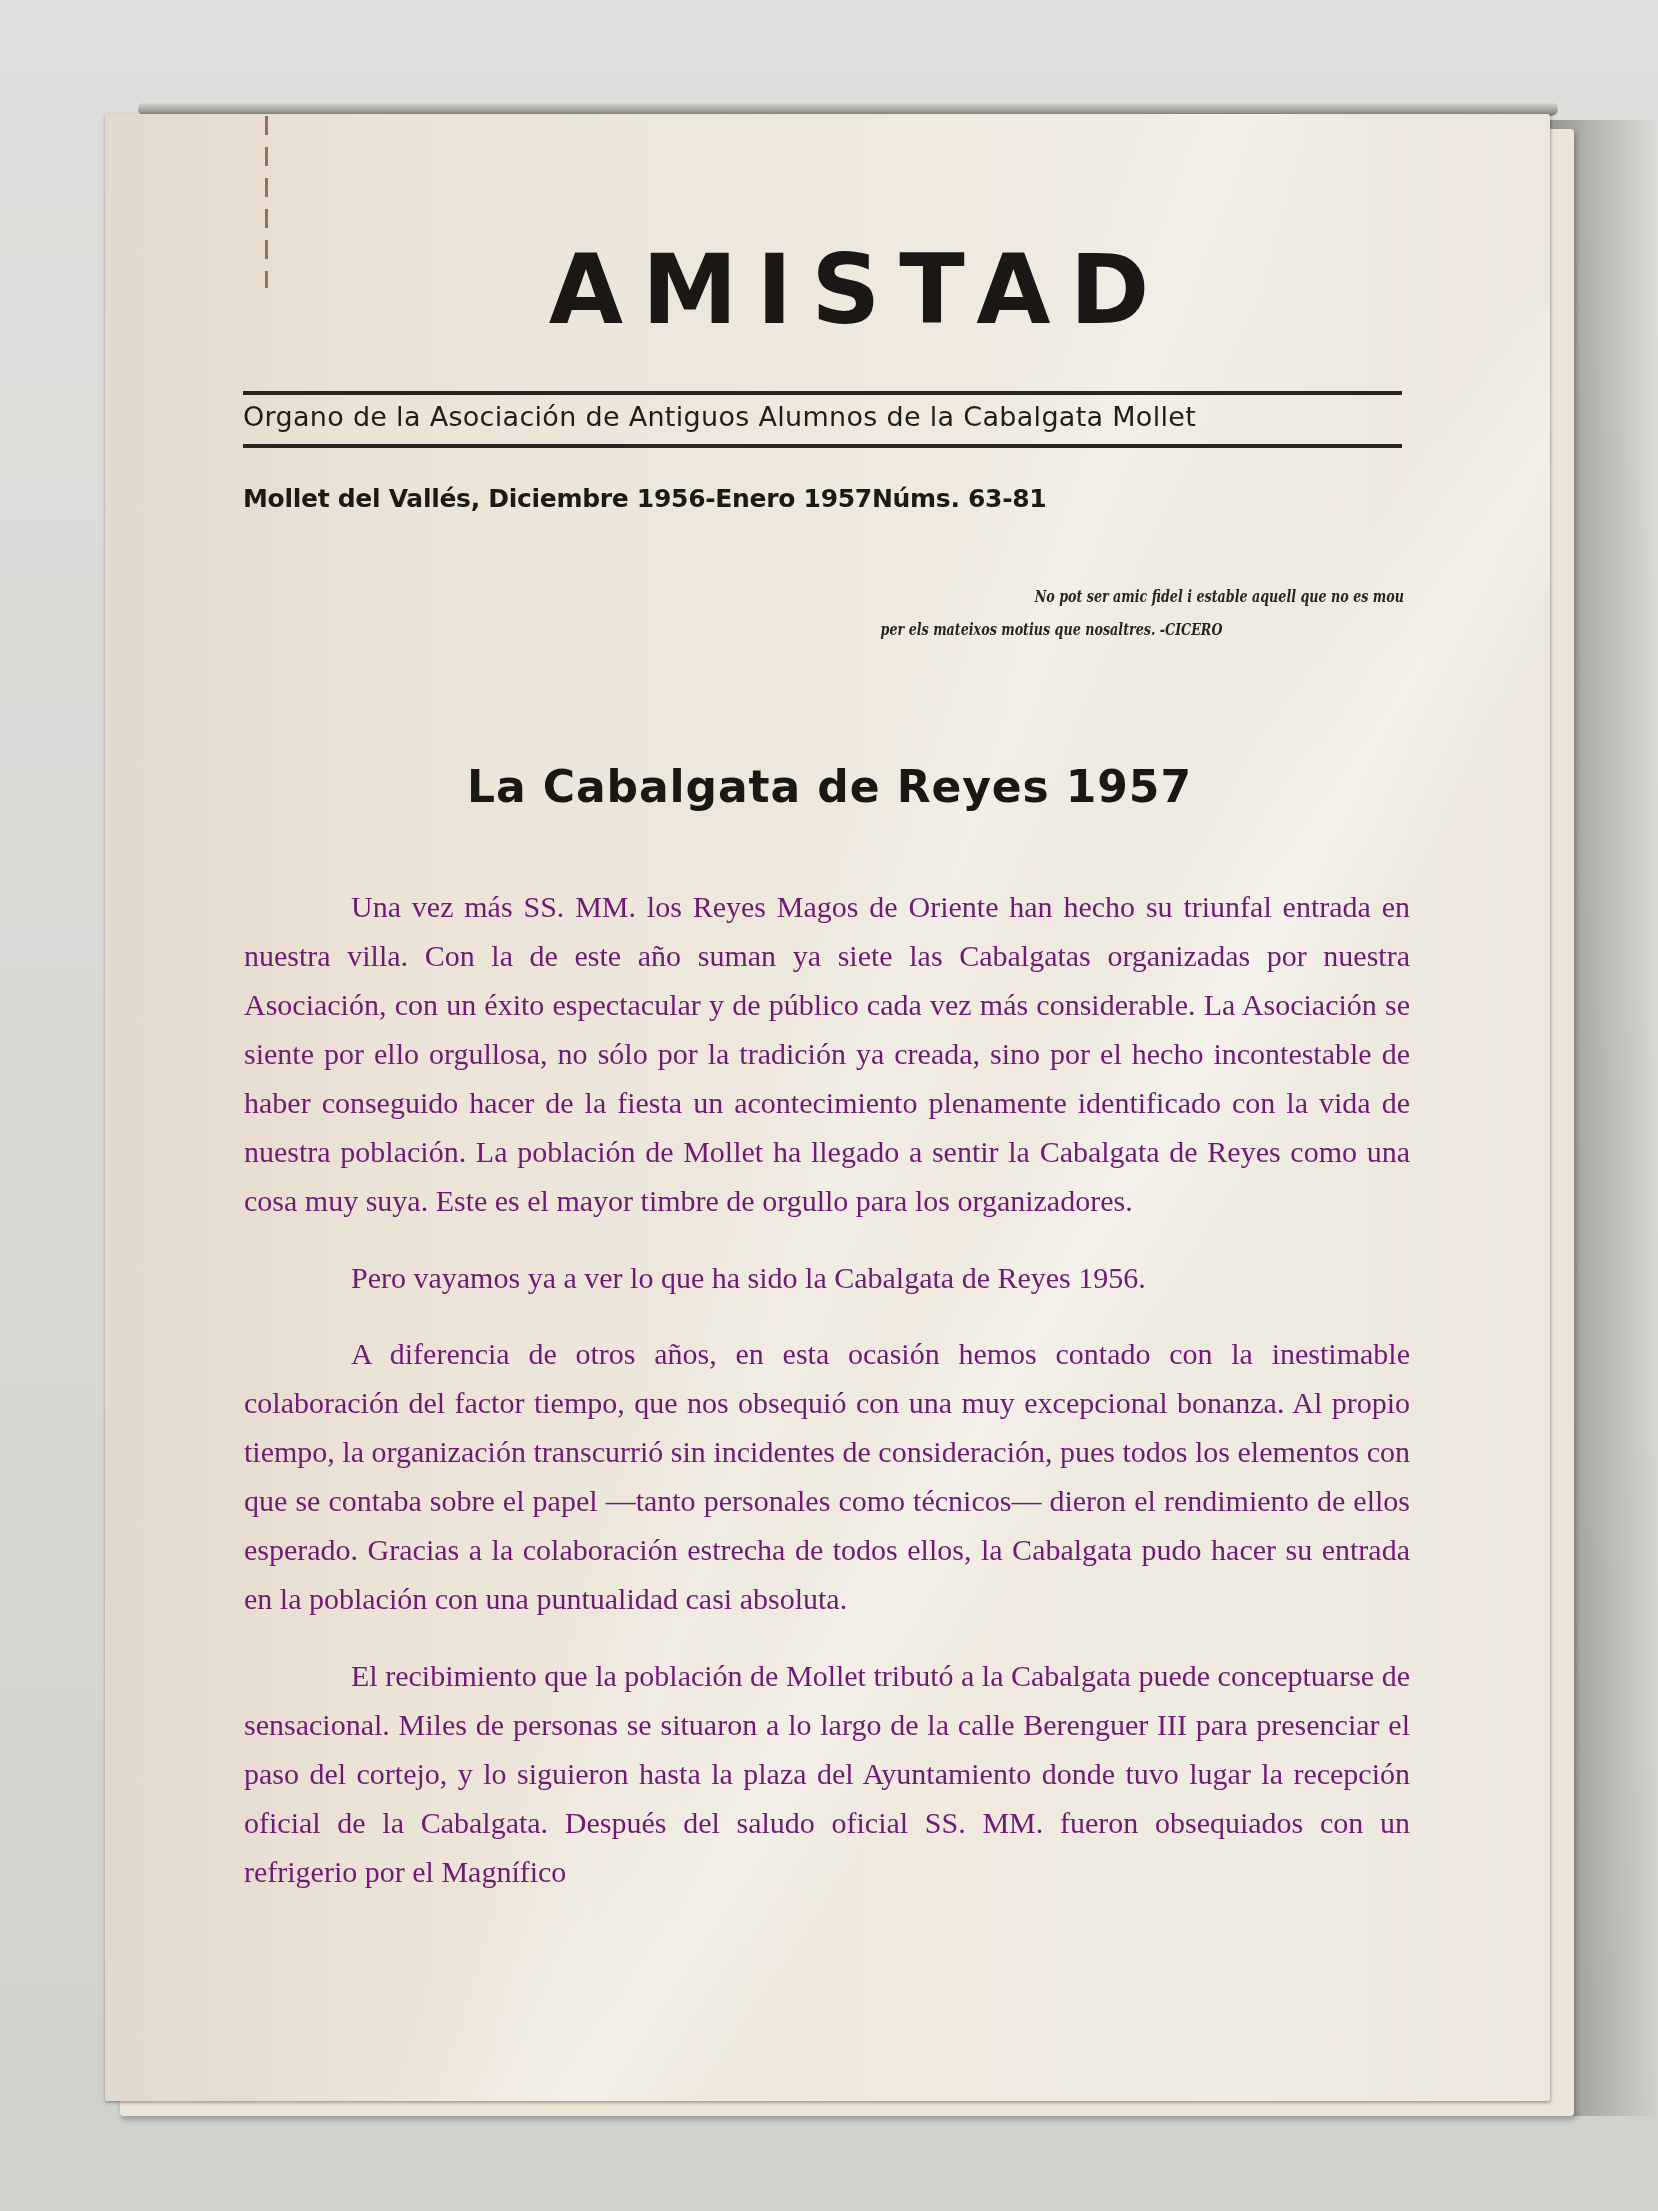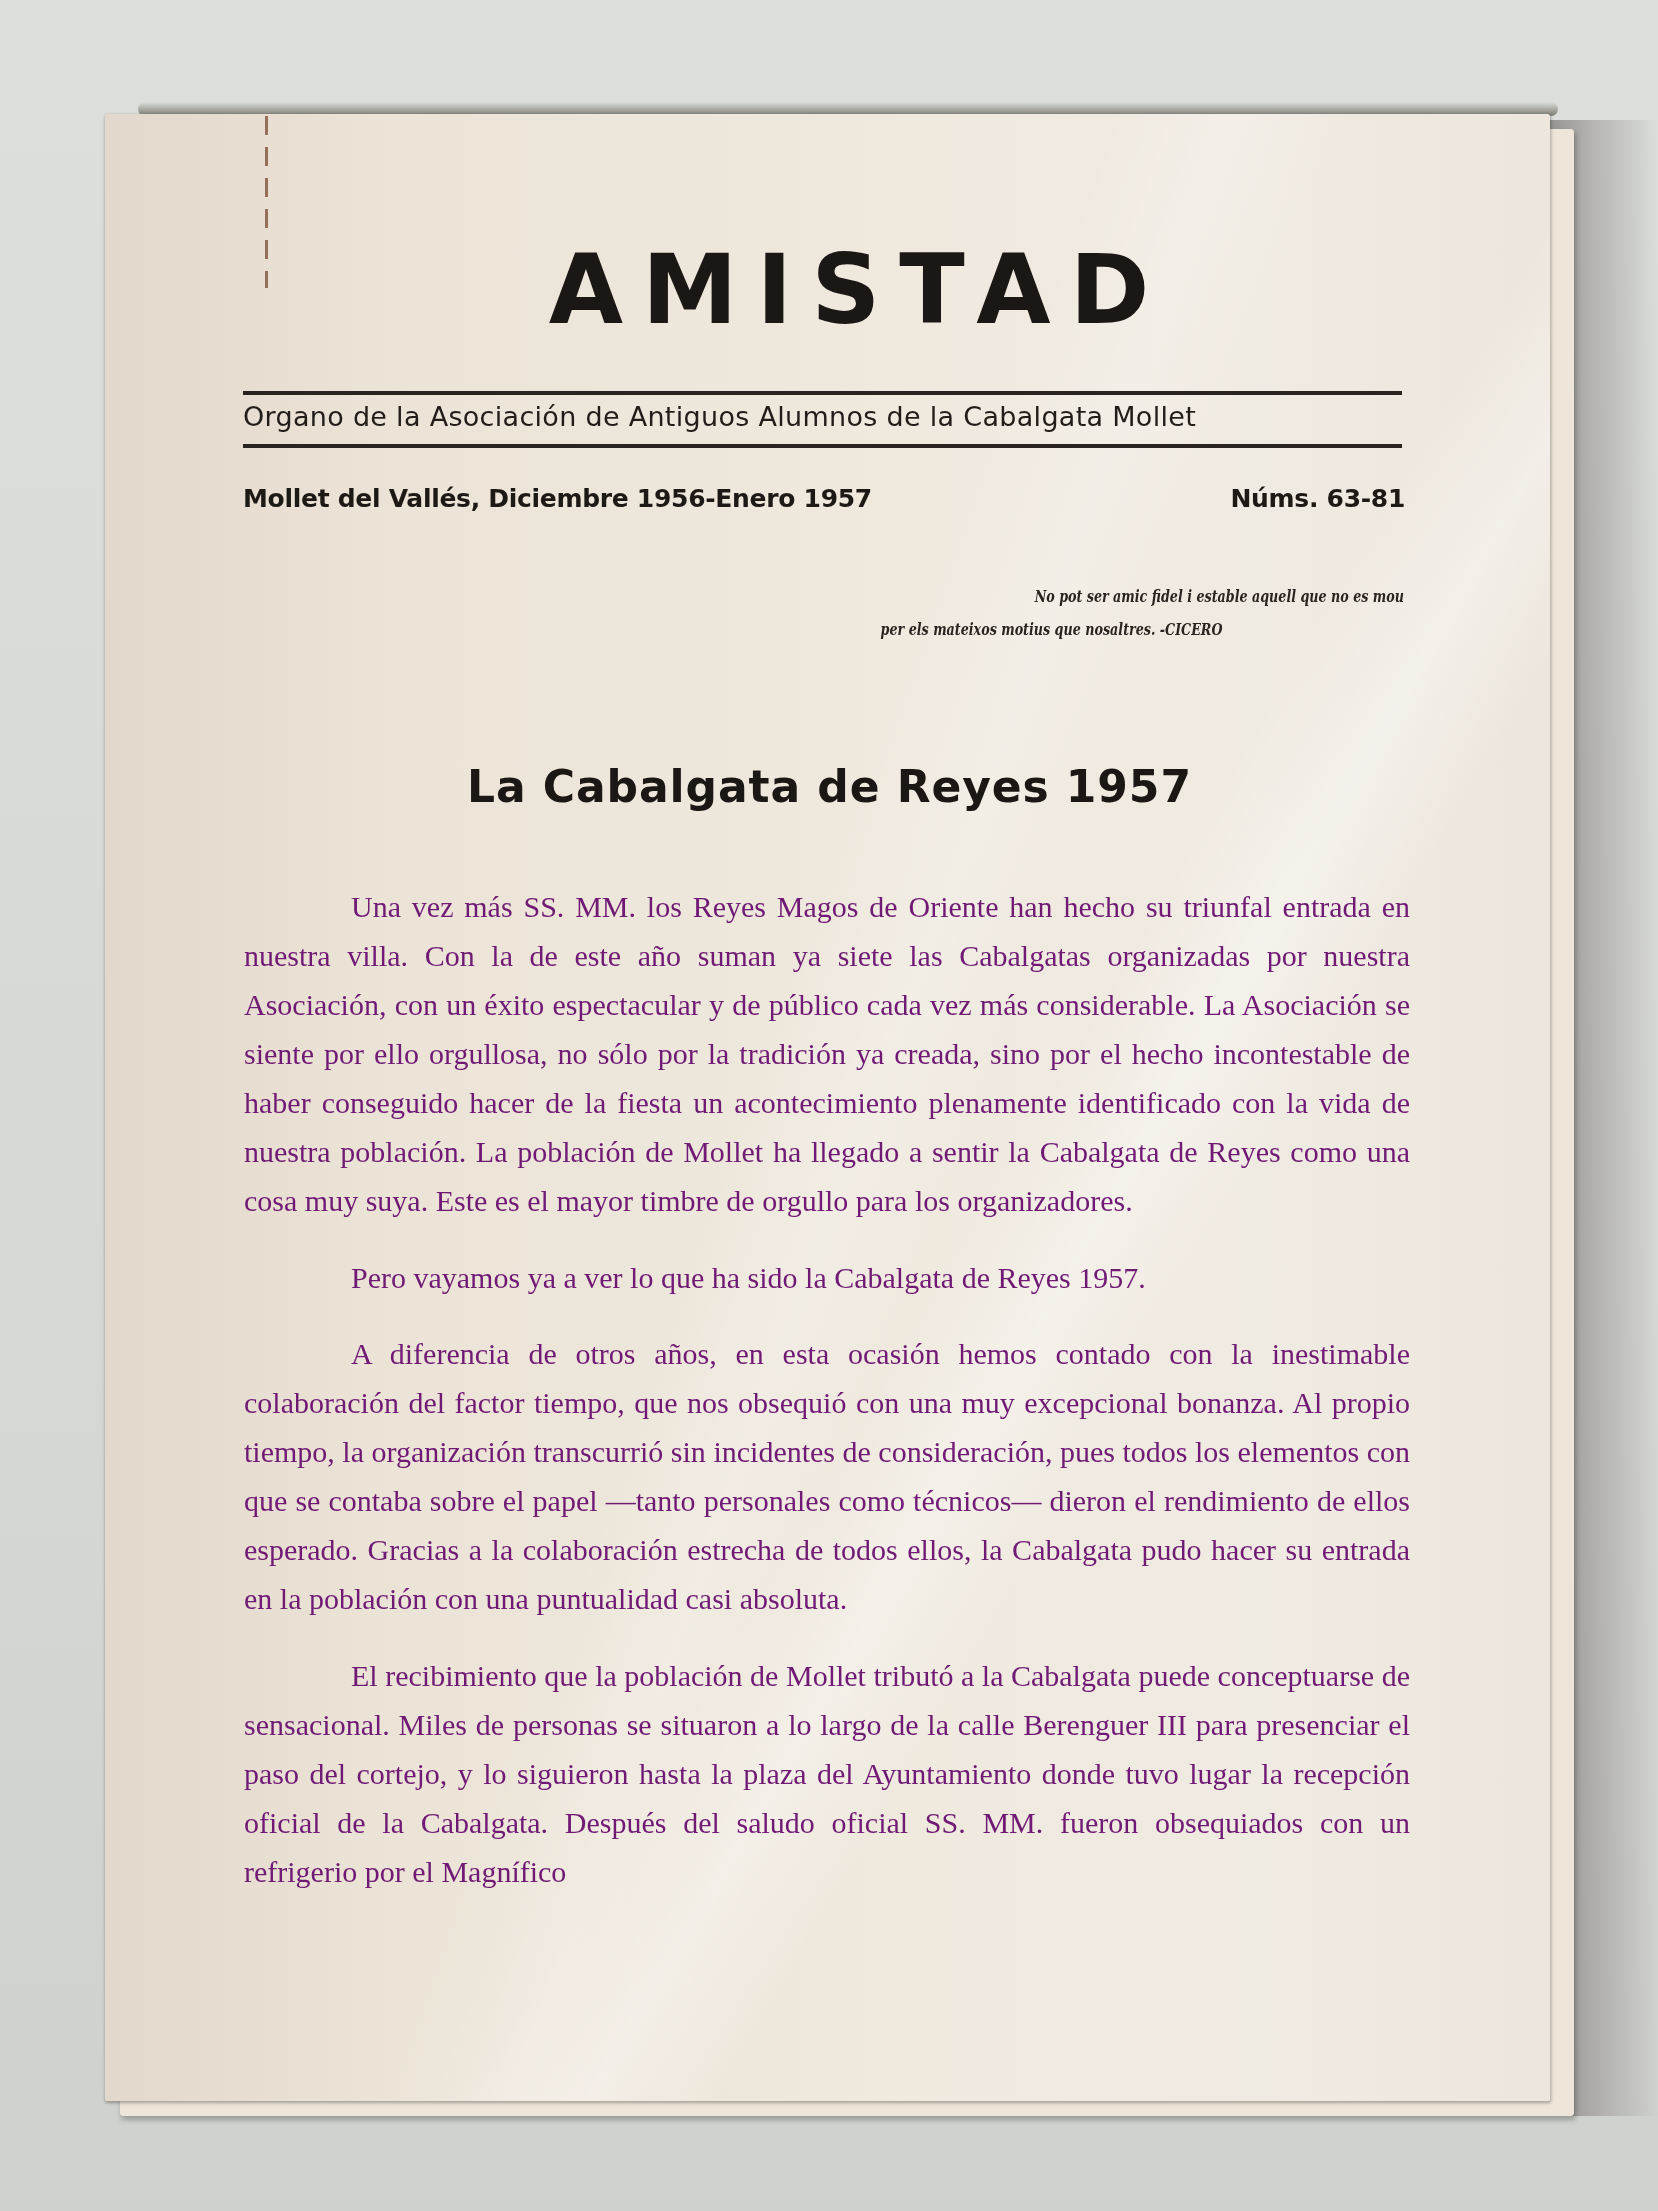--- a/index.html
+++ b/index.html
@@ -50,21 +50,21 @@
   .rule { position: absolute; left: 243px; width: 1159px; height: 4.3px; background: #2a2420; }
   .rule.top { top: 391px; }
   .rule.bottom { top: 444px; }
   .organ {
     position: absolute; left: 243px; top: 401px; width: 1159px;
     font-family: "DejaVu Sans", sans-serif; font-size: 27px; color: #221d19;
     letter-spacing: 0.3px; white-space: nowrap;
   }
   .issue-line {
     position: absolute; left: 243px; top: 484px; width: 1162px;
-    display: flex; justify-content: space-between;
+    display: flex; justify-content: flex-start;
     font-family: "DejaVu Sans", sans-serif; font-weight: bold; font-size: 25px; color: #1d1915;
     letter-spacing: -0.3px;
   }
   .epigraph {
     position: absolute; right: 255px; top: 580px; width: 533px;
     font-family: "DejaVu Serif", serif; font-style: italic; font-weight: bold;
     font-size: 16.3px; line-height: 33px; color: #2a2420;
     transform: scaleX(0.78); transform-origin: right top;
     white-space: nowrap;
   }
@@ -107,17 +107,17 @@
 
 <div class="epigraph">
   <span class="l1">No pot ser amic fidel i estable aquell que no es mou</span>
   <span class="l2">per els mateixos motius que nosaltres. -CICERO</span>
 </div>
 
 <div class="headline">La Cabalgata de Reyes 1957</div>
 
 <div class="article">
   <p>Una vez más SS. MM. los Reyes Magos de Oriente han hecho su triunfal entrada en nuestra villa. Con la de este año suman ya siete las Cabalgatas organizadas por nuestra Asociación, con un éxito espectacular y de público cada vez más considerable. La Asociación se siente por ello orgullosa, no sólo por la tradición ya creada, sino por el hecho incontestable de haber conseguido hacer de la fiesta un acontecimiento plenamente identificado con la vida de nuestra población. La población de Mollet ha llegado a sentir la Cabalgata de Reyes como una cosa muy suya. Este es el mayor timbre de orgullo para los organizadores.</p>
-  <p>Pero vayamos ya a ver lo que ha sido la Cabalgata de Reyes 1957.</p>
+  <p>Pero vayamos ya a ver lo que ha sido la Cabalgata de Reyes 1956.</p>
   <p>A diferencia de otros años, en esta ocasión hemos contado con la inestimable colaboración del factor tiempo, que nos obsequió con una muy excepcional bonanza. Al propio tiempo, la organización transcurrió sin incidentes de consideración, pues todos los elementos con que se contaba sobre el papel —tanto personales como técnicos— dieron el rendimiento de ellos esperado. Gracias a la colaboración estrecha de todos ellos, la Cabalgata pudo hacer su entrada en la población con una puntualidad casi absoluta.</p>
   <p class="cont">El recibimiento que la población de Mollet tributó a la Cabalgata puede conceptuarse de sensacional. Miles de personas se situaron a lo largo de la calle Berenguer III para presenciar el paso del cortejo, y lo siguieron hasta la plaza del Ayuntamiento donde tuvo lugar la recepción oficial de la Cabalgata. Después del saludo oficial SS. MM. fueron obsequiados con un refrigerio por el Magnífico</p>
 </div>
 
 
 </body></html>

